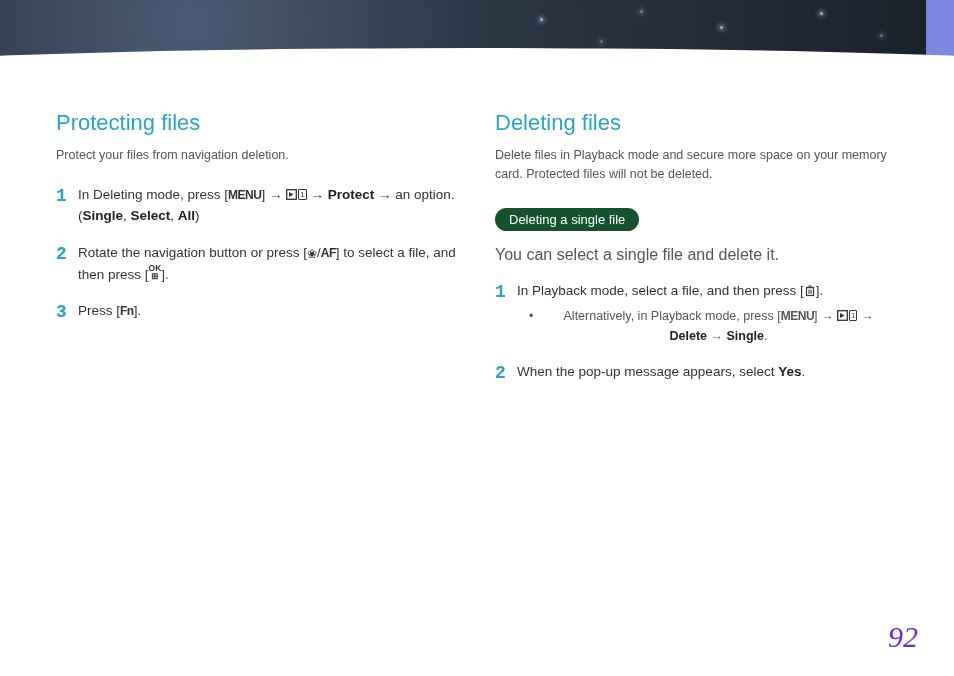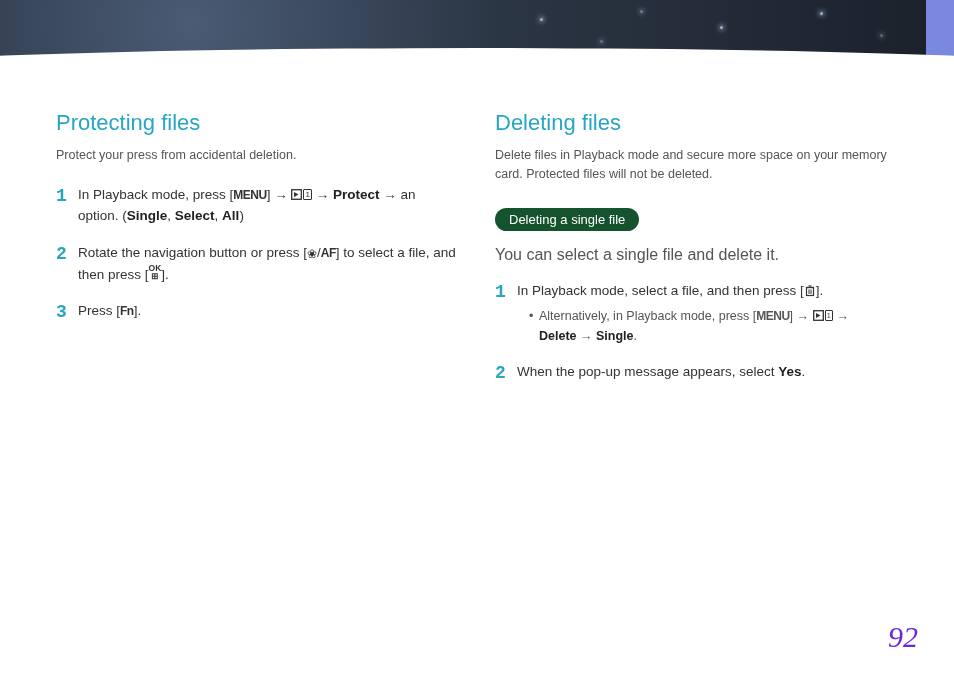--- a/index.html
+++ b/index.html
@@ -139,20 +139,21 @@
     list-style: none;
     padding-left: 12px;
     margin: 6px 0 0 0;
     font-size: 12.5px;
     color: #555;
   }
   ul.bullets li {
     position: relative;
     padding-left: 10px;
     line-height: 1.55;
+    text-align: center;
   }
   ul.bullets li::before {
     content: "•";
     position: absolute;
     left: 0; top: 0;
   }
   .page-num {
     position: absolute;
     right: 36px;
     bottom: 22px;
@@ -178,26 +179,26 @@
     <span style="left:880px;top:34px;opacity:.5"></span>
     <span style="left:600px;top:40px;opacity:.5"></span>
   </div>
   <div class="side-tab"></div>
 </div>
 
 <div class="columns">
 
   <div class="col">
     <h2>Protecting files</h2>
-    <p class="lead">Protect your press from accidental deletion.</p>
+    <p class="lead">Protect your files from navigation deletion.</p>
 
     <ol class="steps">
       <li>
         <span class="num">1</span>
-        <span>In Playback mode, press [</span><span class="icon">MENU</span>] <span>→</span>
+        <span>In Deleting mode, press [</span><span class="icon">MENU</span>] <span>→</span>
         <span class="ico-play">
           <svg width="11" height="11">
               <rect x="0.7" y="0.7" width="9.6" height="9.6" fill="none" stroke="#333" stroke-width="1.3"></rect>
               <polygon points="3,3 3,8 7.5,5.5" fill="#333"></polygon>
             </svg>
             <span class="ico-box" style="font-size:8px;padding:0 1px;">1</span>
         </span>
         <span>→</span> <span class="b">Protect</span> <span>→</span>
         <span>an option. (</span><span class="b">Single</span>, <span class="b">Select</span>, <span class="b">All</span>)
       </li>

